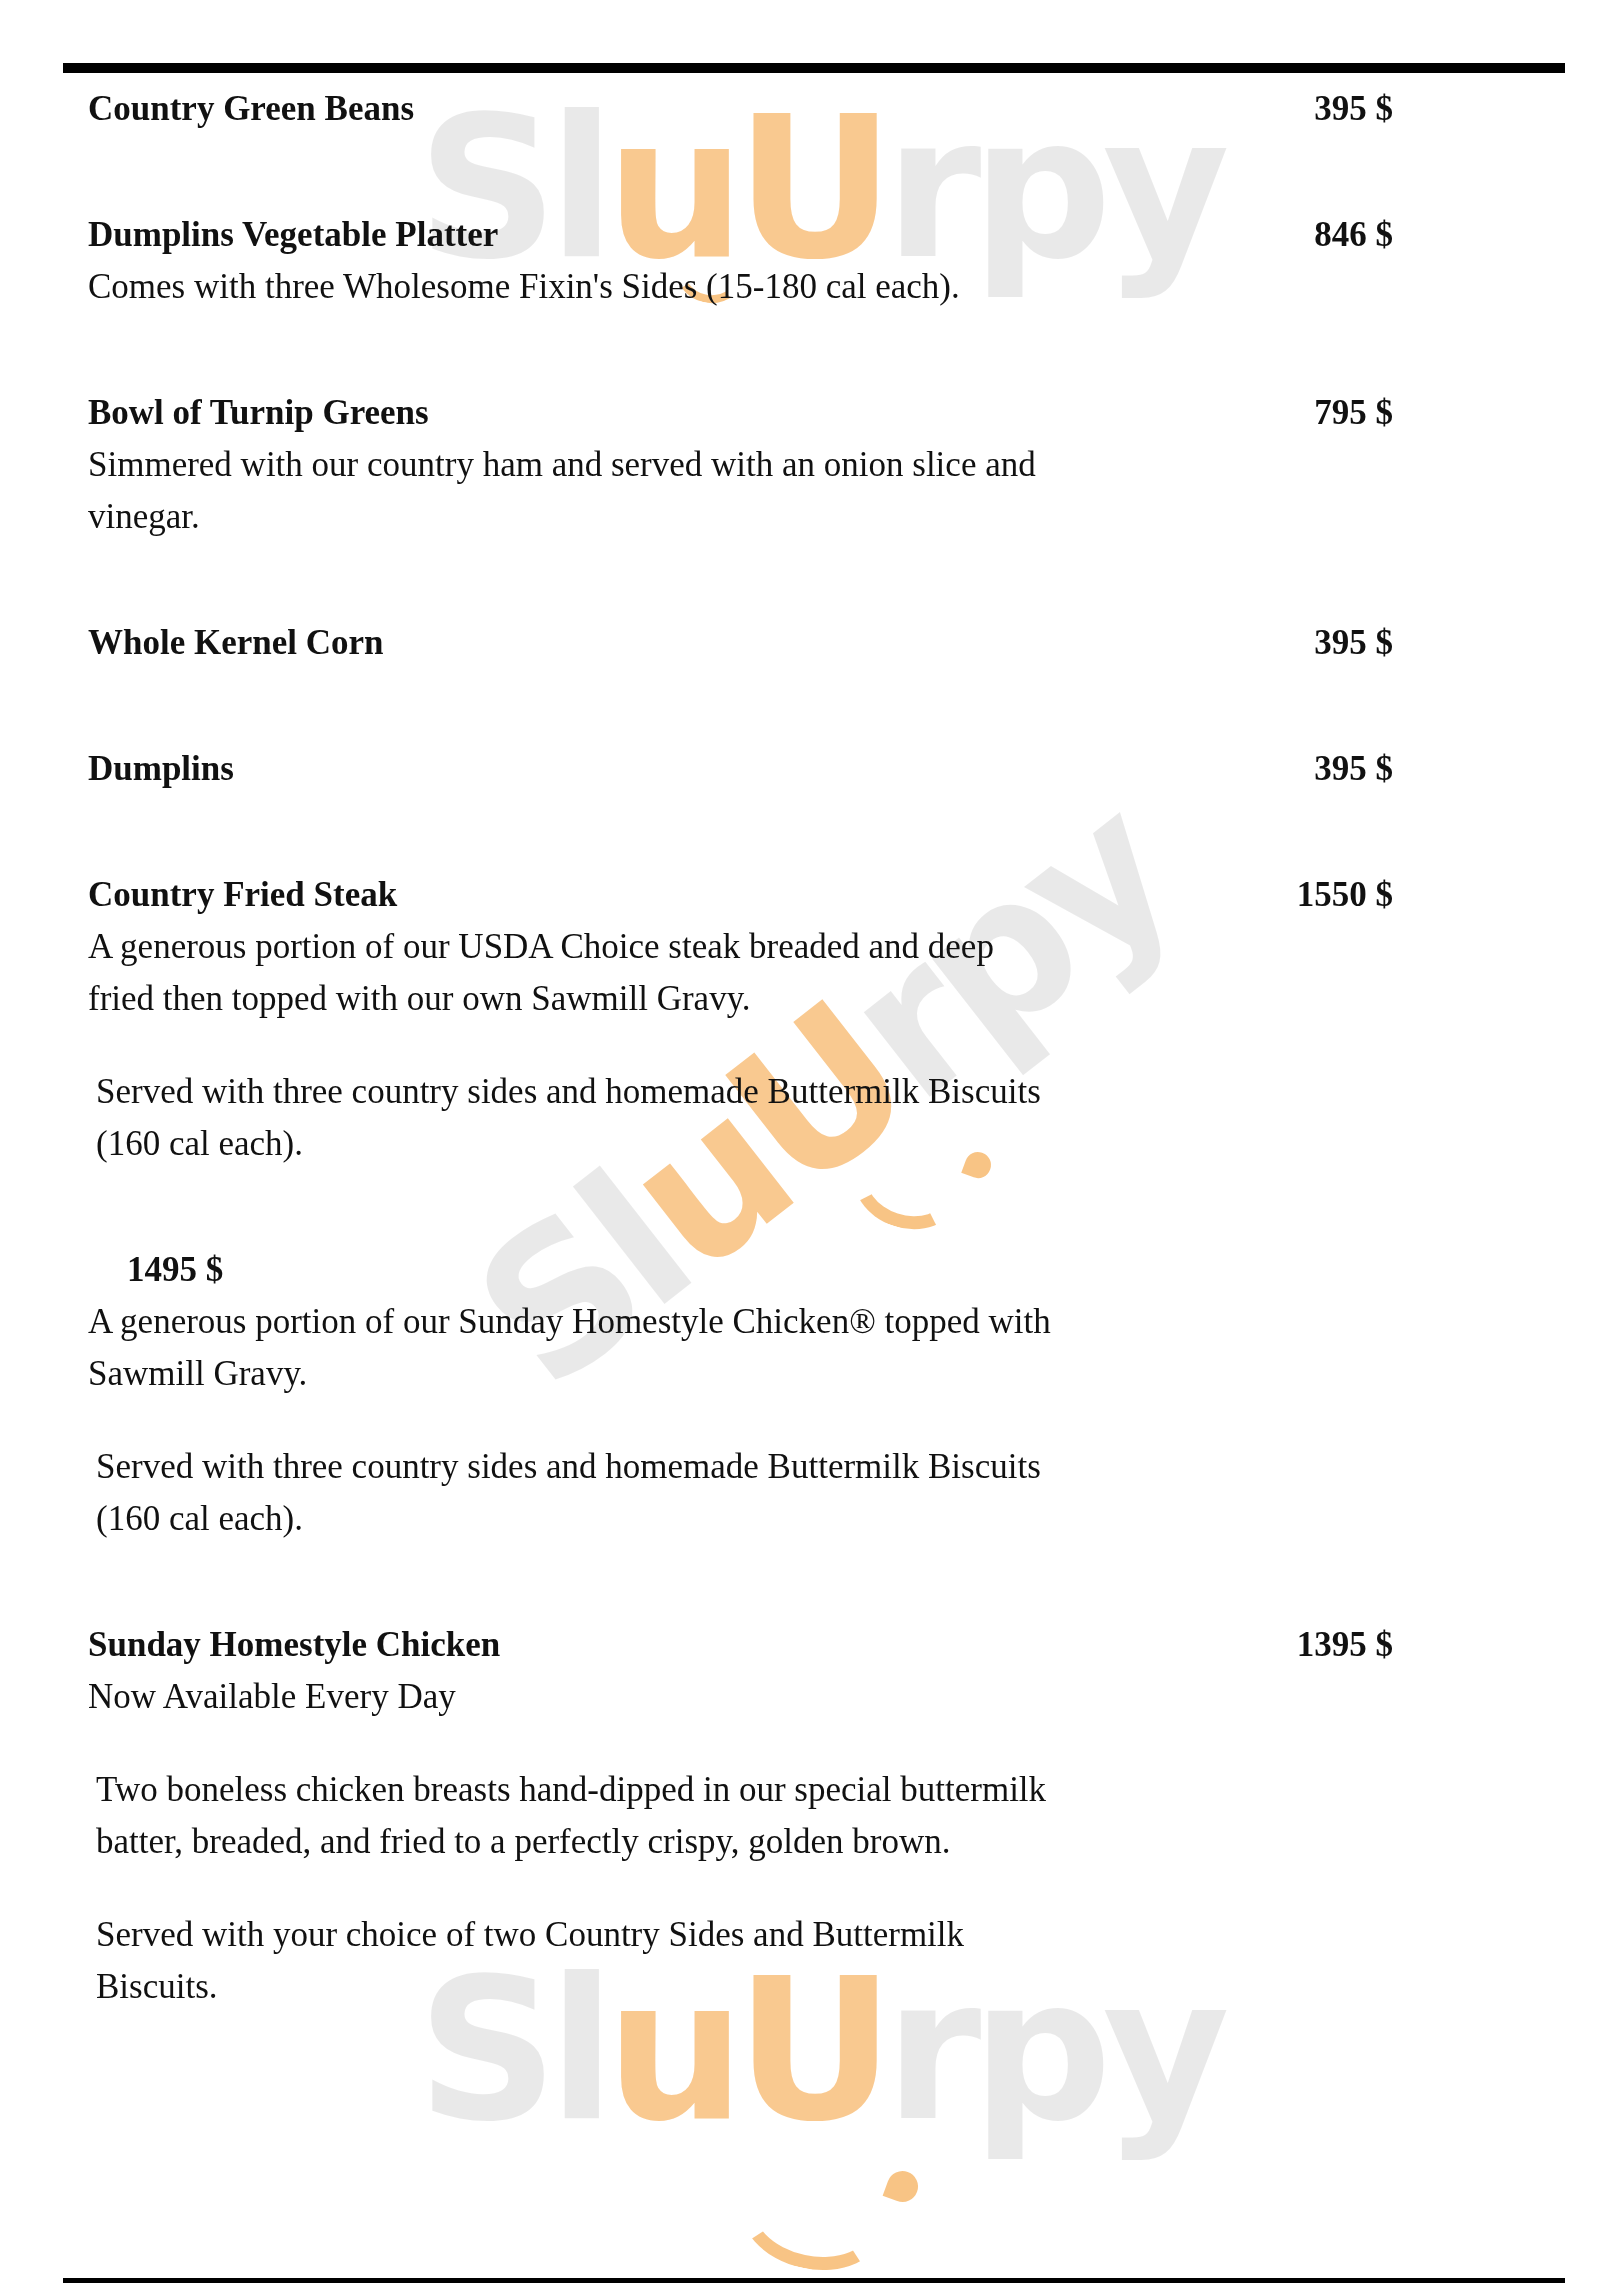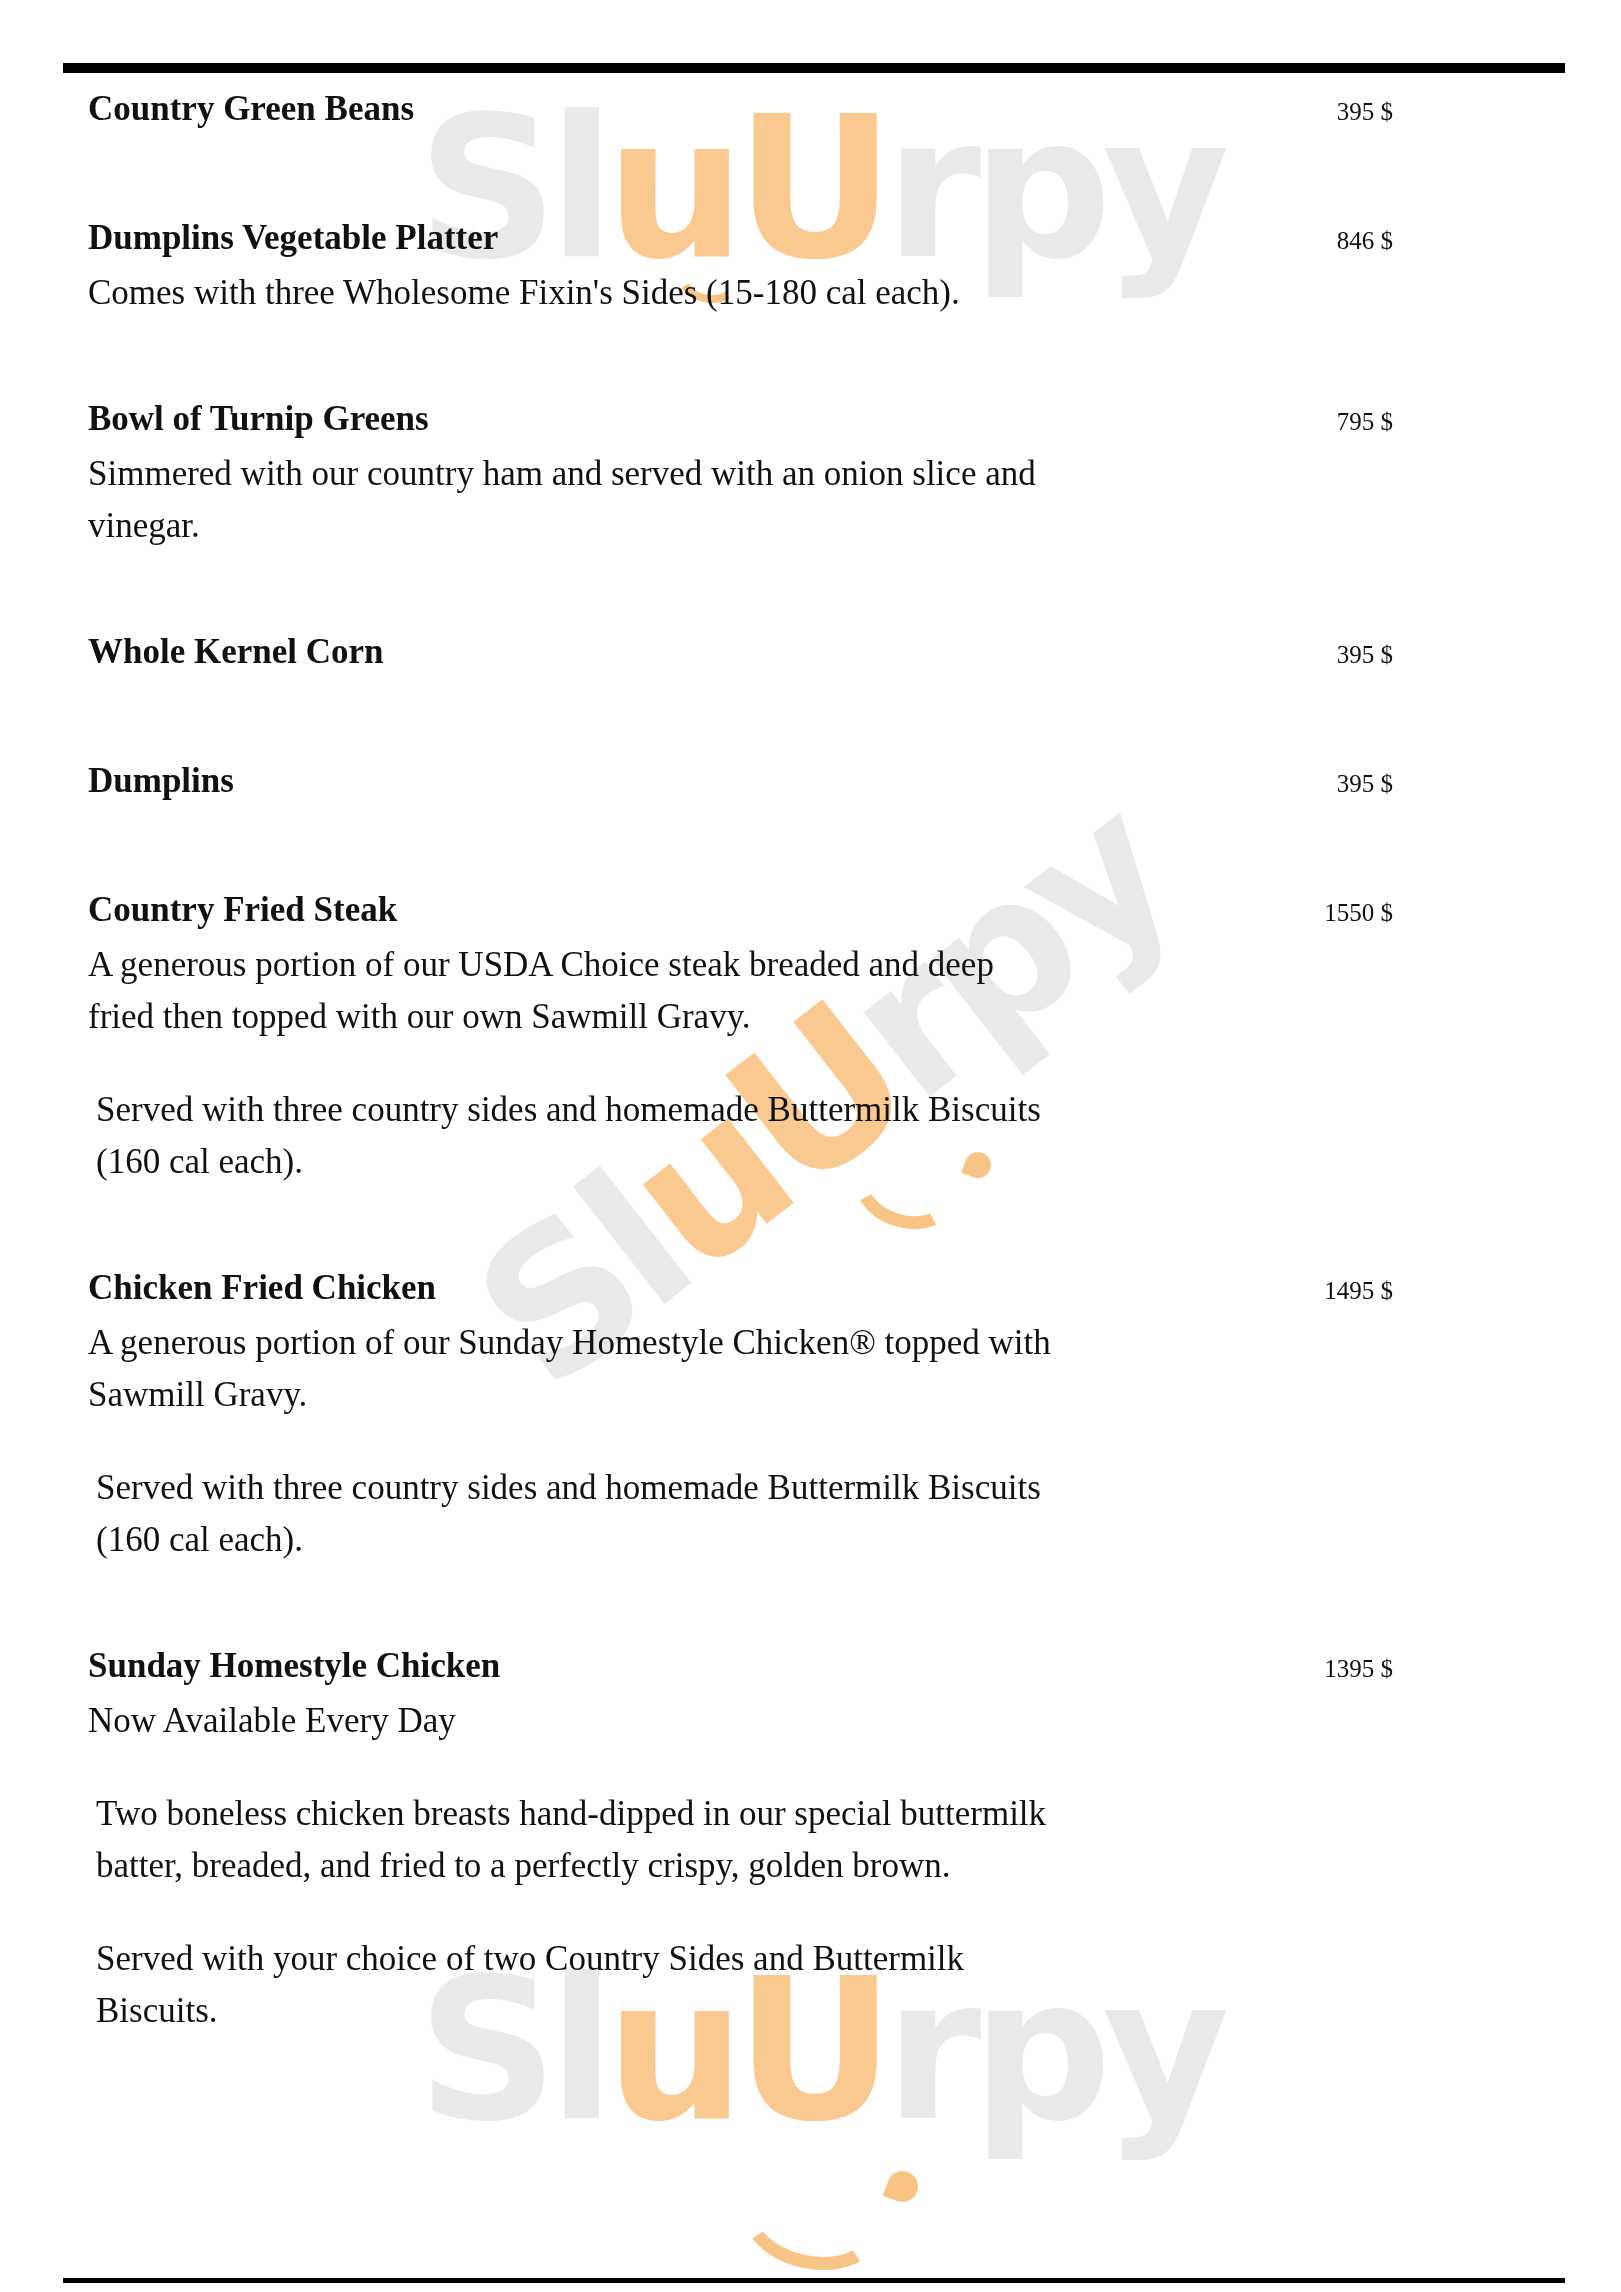--- a/index.html
+++ b/index.html
@@ -86,25 +86,26 @@
     display: flex;
     justify-content: space-between;
     align-items: baseline;
   }
   .item-name {
     font-size: 35px;
     line-height: 52px;
     font-weight: bold;
   }
   .item-price {
-    font-size: 25px;
+    font-size: 35px;
     line-height: 52px;
     white-space: nowrap;
     text-align: right;
     padding-left: 39px;
+    font-weight: bold;
   }
   .item-subtitle {
     font-size: 35px;
     line-height: 52px;
   }
   .item-desc {
     font-size: 35px;
     line-height: 52px;
     white-space: pre-line;
     max-width: 1157px;
@@ -182,21 +183,20 @@
         <span class="item-price">1550 $</span>
       </div>
       <p class="item-desc">A generous portion of our USDA Choice steak breaded and deep
 fried then topped with our own Sawmill Gravy.</p>
       <p class="item-desc gap">Served with three country sides and homemade Buttermilk Biscuits
 (160 cal each).</p>
     </section>
 
     <section class="menu-item">
       <div class="item-row">
-        <span class="item-name">Chicken Fried Chicken</span>
         <span class="item-price">1495 $</span>
       </div>
       <p class="item-desc">A generous portion of our Sunday Homestyle Chicken® topped with
 Sawmill Gravy.</p>
       <p class="item-desc gap">Served with three country sides and homemade Buttermilk Biscuits
 (160 cal each).</p>
     </section>
 
     <section class="menu-item">
       <div class="item-row">

